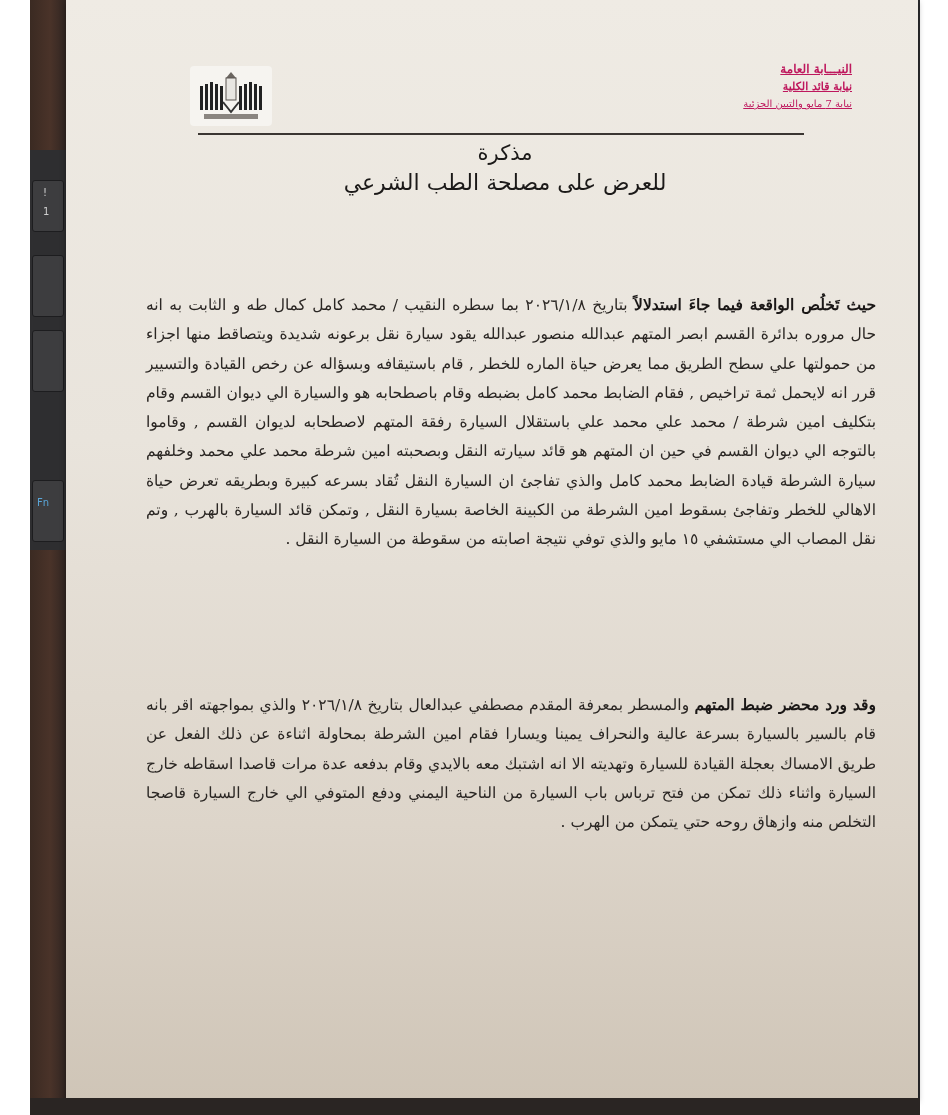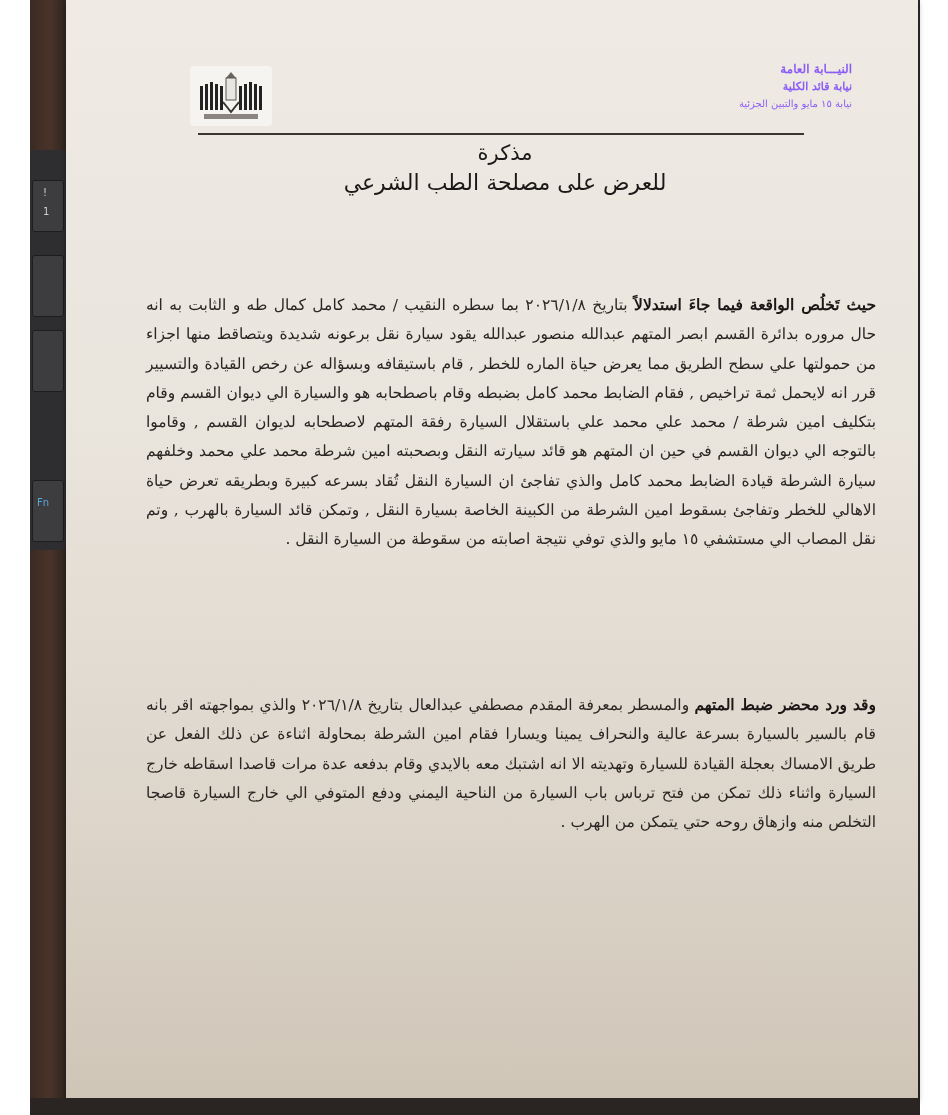--- a/index.html
+++ b/index.html
@@ -25,21 +25,21 @@
   .paper {
     position: absolute; left: 66px; top: 0; width: 852px; height: 1100px;
     background: linear-gradient(180deg, #efebe4 0%, #e9e4dc 40%, #ddd5ca 75%, #cfc5b7 100%);
     box-shadow: 0 2px 6px rgba(0,0,0,0.35);
   }
   .paper-bottom-shadow {
     position: absolute; left: 30px; top: 1098px; width: 890px; height: 17px; background: #2a2523;
   }
   .letterhead {
     position: absolute; right: 96px; top: 60px; width: 230px;
-    direction: rtl; text-align: right; color: #8b5cf6;
+    direction: rtl; text-align: right; color: #be185d; text-decoration: underline;
   }
   .lh-1 { font-size: 12px; font-weight: bold; line-height: 18px; }
   .lh-2 { font-size: 11px; font-weight: bold; line-height: 17px; }
   .lh-3 { font-size: 10px; line-height: 17px; }
   .emblem {
     position: absolute; left: 190px; top: 66px; width: 82px; height: 60px;
     background: #f6f4f0; border-radius: 4px;
   }
   .header-rule {
     position: absolute; left: 198px; top: 133px; width: 606px; height: 2px; background: #3b3632;
@@ -96,21 +96,21 @@
         <rect x="64" y="18" width="3" height="26"></rect>
       <rect x="69" y="20" width="3" height="24"></rect>
     </g>
     <path d="M33 36 l8 10 l8 -10" fill="none" stroke="#333" stroke-width="2"></path>
   </svg>
 </div>
 
 <div class="letterhead">
   <div class="lh-1">النيـــابة العامة</div>
   <div class="lh-2">نيابة قائد الكلية</div>
-  <div class="lh-3">نيابة ١٥ مايو والتبين الجزئية</div>
+  <div class="lh-3">نيابة 7 مايو والتبين الجزئية</div>
 </div>
 
 <div class="header-rule"></div>
 
 <div class="titles">
   <div class="t1">مذكرة</div>
   <div class="t2">للعرض على مصلحة الطب الشرعي</div>
 </div>
 
 <div class="body-text p1"><span class="bold">حيث تَخلُص الواقعة فيما جاءَ استدلالاً</span><span> بتاريخ ٢٠٢٦/١/٨ بما سطره النقيب / محمد كامل كمال طه و الثابت به انه حال مروره بدائرة القسم ابصر المتهم عبدالله منصور عبدالله يقود سيارة نقل برعونه شديدة ويتصاقط منها اجزاء من حمولتها علي سطح الطريق مما يعرض حياة الماره للخطر , قام باستيقافه وبسؤاله عن رخص القيادة والتسيير قرر انه لايحمل ثمة تراخيص , فقام الضابط محمد كامل بضبطه وقام باصطحابه هو والسيارة الي ديوان القسم وقام بتكليف امين شرطة / محمد علي محمد علي باستقلال السيارة رفقة المتهم لاصطحابه لديوان القسم , وقاموا بالتوجه الي ديوان القسم في حين ان المتهم هو قائد سيارته النقل وبصحبته امين شرطة محمد علي محمد وخلفهم سيارة الشرطة قيادة الضابط محمد كامل والذي تفاجئ ان السيارة النقل تُقاد بسرعه كبيرة وبطريقه تعرض حياة الاهالي للخطر وتفاجئ بسقوط امين الشرطة من الكبينة الخاصة بسيارة النقل , وتمكن قائد السيارة بالهرب , وتم نقل المصاب الي مستشفي ١٥ مايو والذي توفي نتيجة اصابته من سقوطة من السيارة النقل .</span></div>

